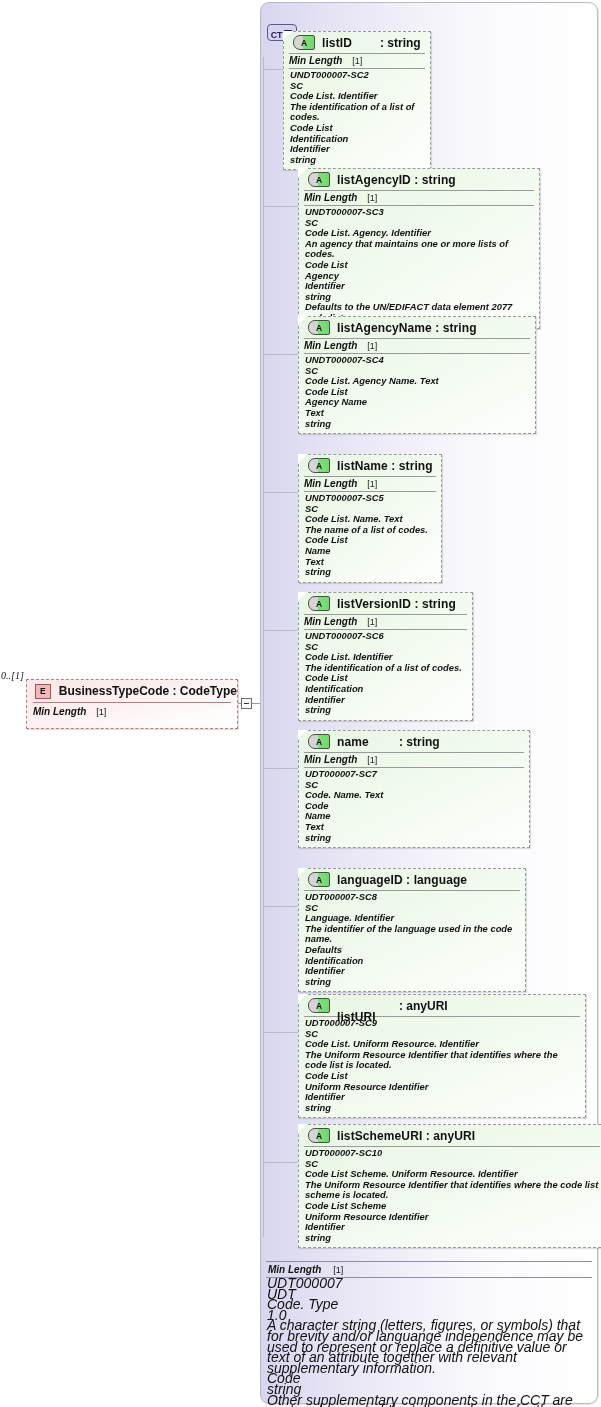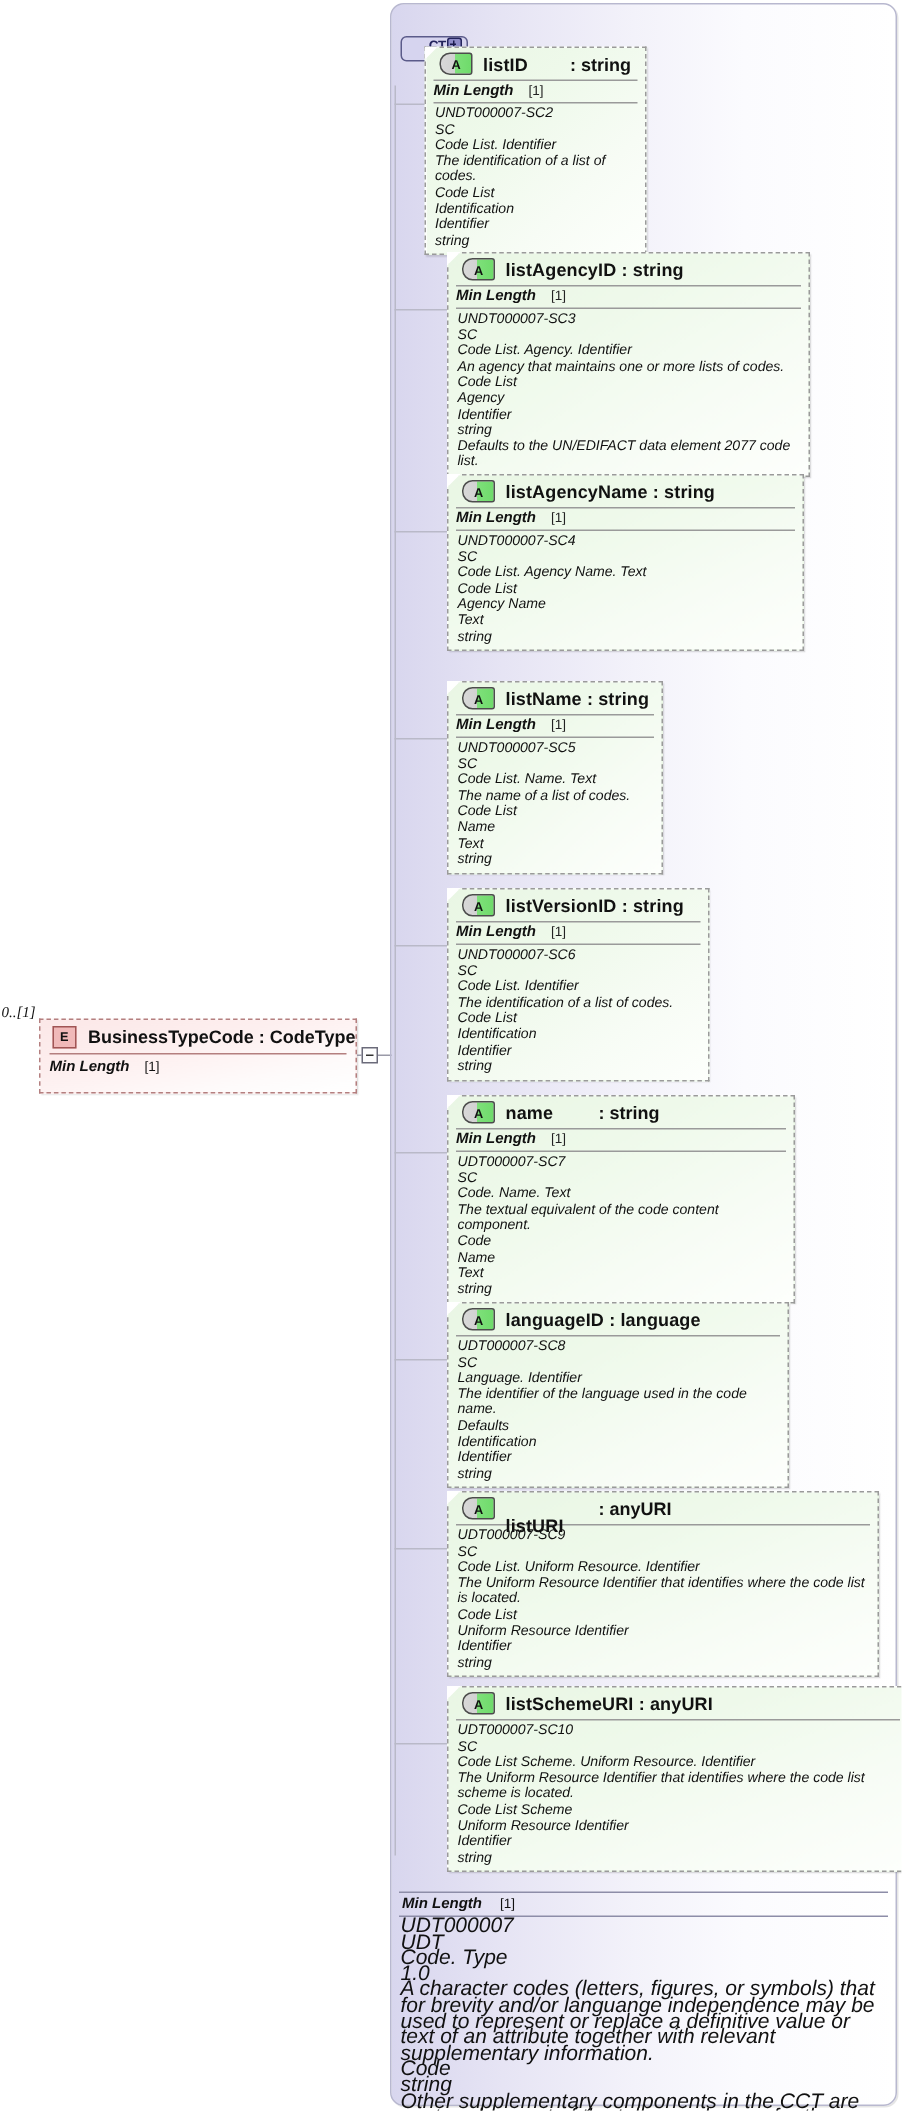--- a/index.html
+++ b/index.html
@@ -23,26 +23,26 @@
     box-sizing:border-box;
     box-shadow:1px 1px 0 rgba(0,0,0,.10);
   }
   .ct-header{
     position:absolute;left:6px;top:4px;
     display:flex;align-items:center;gap:8px;
     font-size:12.5px;font-weight:bold;color:#1a1a1a;
     white-space:nowrap;
   }
   .ct-badge{
-    display:inline-flex;align-items:flex-start;justify-content:center;
+    display:inline-flex;align-items:flex-end;justify-content:center;
     width:28px;height:15px;
     border:1px solid #5b5b8a;border-radius:4px;
     background:#d6d4ef;
     font-size:9px;font-weight:bold;letter-spacing:-.3px;
-    color:#23235c;font-family:"Liberation Sans",sans-serif;padding-left:15px;
+    color:#23235c;font-family:"Liberation Sans",sans-serif;
   }
   .ct-badge .plus{
     display:inline-block;width:8px;height:8px;margin-left:1px;
     border:1px solid #23235c;border-radius:2px;background:#8e8cc8;
     position:relative;
   }
   .ct-badge .plus:before,.ct-badge .plus:after{
     content:"";position:absolute;background:#1b1b4d;
   }
   .ct-badge .plus:before{left:1px;top:2.5px;width:4px;height:1px;}
@@ -89,21 +89,21 @@
     display:flex;align-items:baseline;
     padding:1px 5px 2px 5px;
     font-style:italic;font-size:10px;font-weight:bold;color:#111;
     white-space:nowrap;
   }
   .attr-facet .facet-val{
     font-weight:normal;font-style:normal;font-size:9px;margin-left:10px;color:#222;
   }
   .attr-doc{
     padding:1px 6px 4px 6px;
-    font-style:italic;font-size:9.4px;line-height:10.6px;color:#111;
+    font-style:italic;font-size:9.4px;line-height:10.6px;color:#111;font-weight:bold;
   }
   .attr-doc div{white-space:normal;}
 
   
   .elem-box{
     position:absolute;left:26px;top:679px;width:212px;height:50px;
     border:1px dashed #b47f7f;
     background:linear-gradient(to bottom right,#fbe7e7 0%,#fdefef 40%,#fefafa 75%,#ffffff 100%);
     box-sizing:border-box;
     box-shadow:1px 1px 1px rgba(0,0,0,.12);
@@ -326,21 +326,20 @@
           <div class="attr-rule"></div>
           <div class="attr-facet">
             <span>Min Length</span>
             <span class="facet-val">[1]</span>
           </div>
           <div class="attr-rule"></div>
           <div class="attr-doc">
             <div>UDT000007-SC7</div>
             <div>SC</div>
             <div>Code. Name. Text</div>
-            <div>The textual equivalent of the code content component.</div>
             <div>Code</div>
             <div>Name</div>
             <div>Text</div>
             <div>string</div>
           </div>
           <span class="fold"></span>
         </div>
         <div class="stub" style="left: 2px; top: 765px; width: 35px;"></div>
         <div class="attr-box" style="left: 37px; top: 865px; width: 228px;">
           <div class="attr-head">
@@ -405,20 +404,20 @@
     <div class="ct-facet">
       <span>Min Length</span>
       <span class="facet-val">[1]</span>
     </div>
 
     <div class="ct-doc" id="ct-doc-host">
         <div>UDT000007</div>
         <div>UDT</div>
         <div>Code. Type</div>
         <div>1.0</div>
-        <div>A character codes (letters, figures, or symbols) that for brevity and/or languange independence may be used to represent or replace a definitive value or text of an attribute together with relevant supplementary information.</div>
+        <div>A character string (letters, figures, or symbols) that for brevity and/or languange independence may be used to represent or replace a definitive value or text of an attribute together with relevant supplementary information.</div>
         <div>Code</div>
         <div>string</div>
         <div>Other supplementary components in the CCT are captured as part of the token and name for the schema module containing the code list and thus, are not declared as attributes.</div>
       </div>
   </div>
 
 </div>
 
 </body></html>

